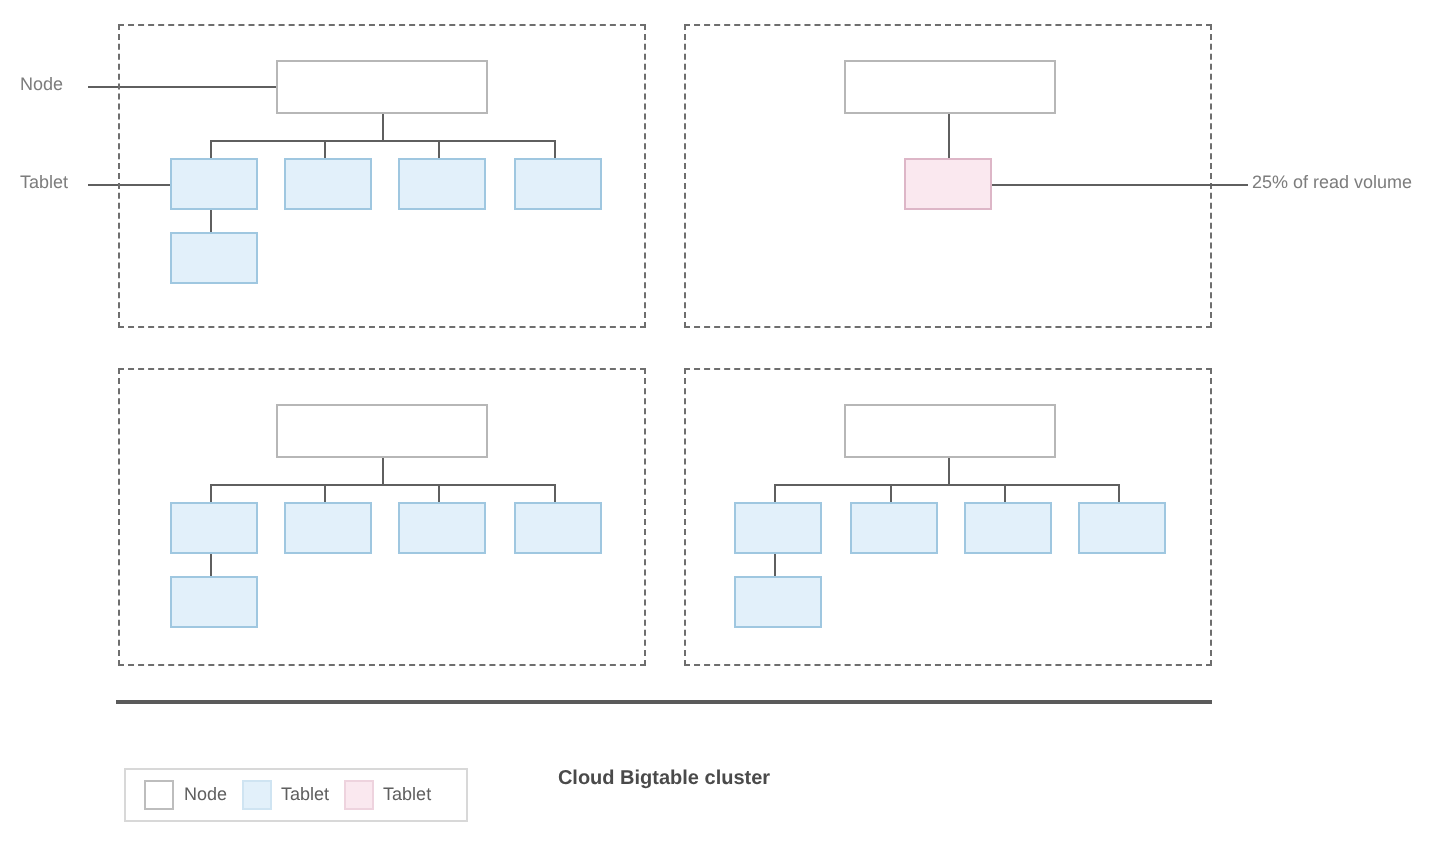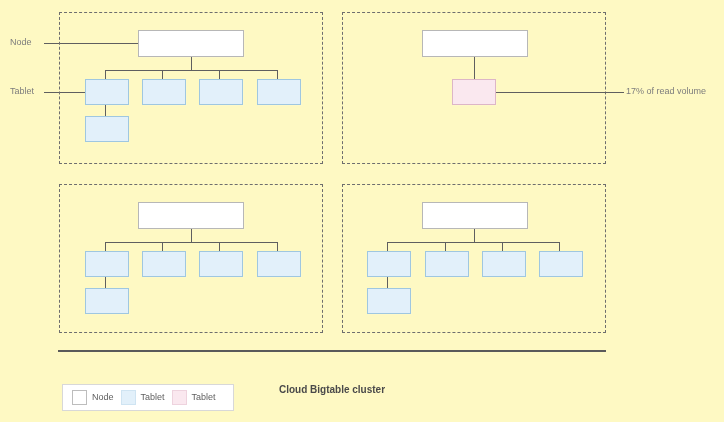--- a/index.html
+++ b/index.html
@@ -4,21 +4,21 @@
 <style>
   html, body {
     margin: 0;
     padding: 0;
     background: #000000;
   }
   #canvas {
     position: relative;
     width: 724px;
     height: 422px;
-    background: #fef9c3;
+    background: #ffffff;
     font-family: "Liberation Sans", sans-serif;
     overflow: hidden;
   }
 
   
   .quadrant {
     position: absolute;
     border: 1px dashed #6e6e6e;
     box-sizing: border-box;
   }
@@ -154,21 +154,21 @@
   <div class="box box-tablet" style="left:85px; top:116px; width:44px; height:26px;"></div>
 
   <div class="quadrant" style="left:342px; top:12px; width:264px; height:152px;">
   </div>
 
   <div class="box box-node" style="left:422px; top:30px; width:106px; height:27px;"></div>
   <div class="line-v" style="left:474px; top:57px; height:22px;"></div>
   <div class="box box-tablet-hot" style="left:452px; top:79px; width:44px; height:26px;"></div>
 
   <div class="leader" style="left:496px; top:92px; width:128px;"></div>
-  <div class="callout-label" style="left:626px; top:86px;">17% of read volume</div>
+  <div class="callout-label" style="left:626px; top:86px;">25% of read volume</div>
 
   <div class="quadrant" style="left:59px; top:184px; width:264px; height:149px;">
   </div>
 
   <div class="box box-node" style="left:138px; top:202px; width:106px; height:27px;"></div>
   <div class="line-v" style="left:191px; top:229px; height:13px;"></div>
   <div class="line-h" style="left:105px; top:242px; width:172px;"></div>
   <div class="line-v" style="left:105px; top:242px; height:9px;"></div>
   <div class="line-v" style="left:162px; top:242px; height:9px;"></div>
   <div class="line-v" style="left:219px; top:242px; height:9px;"></div>

